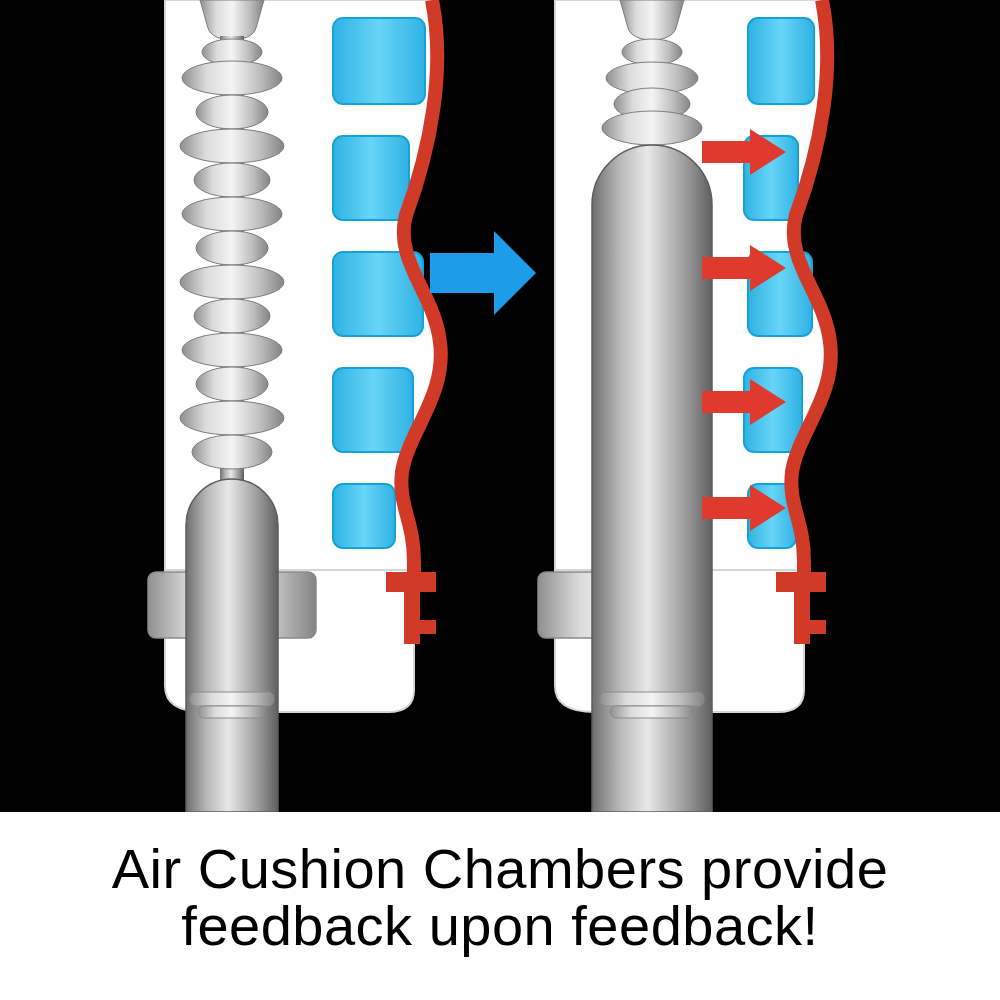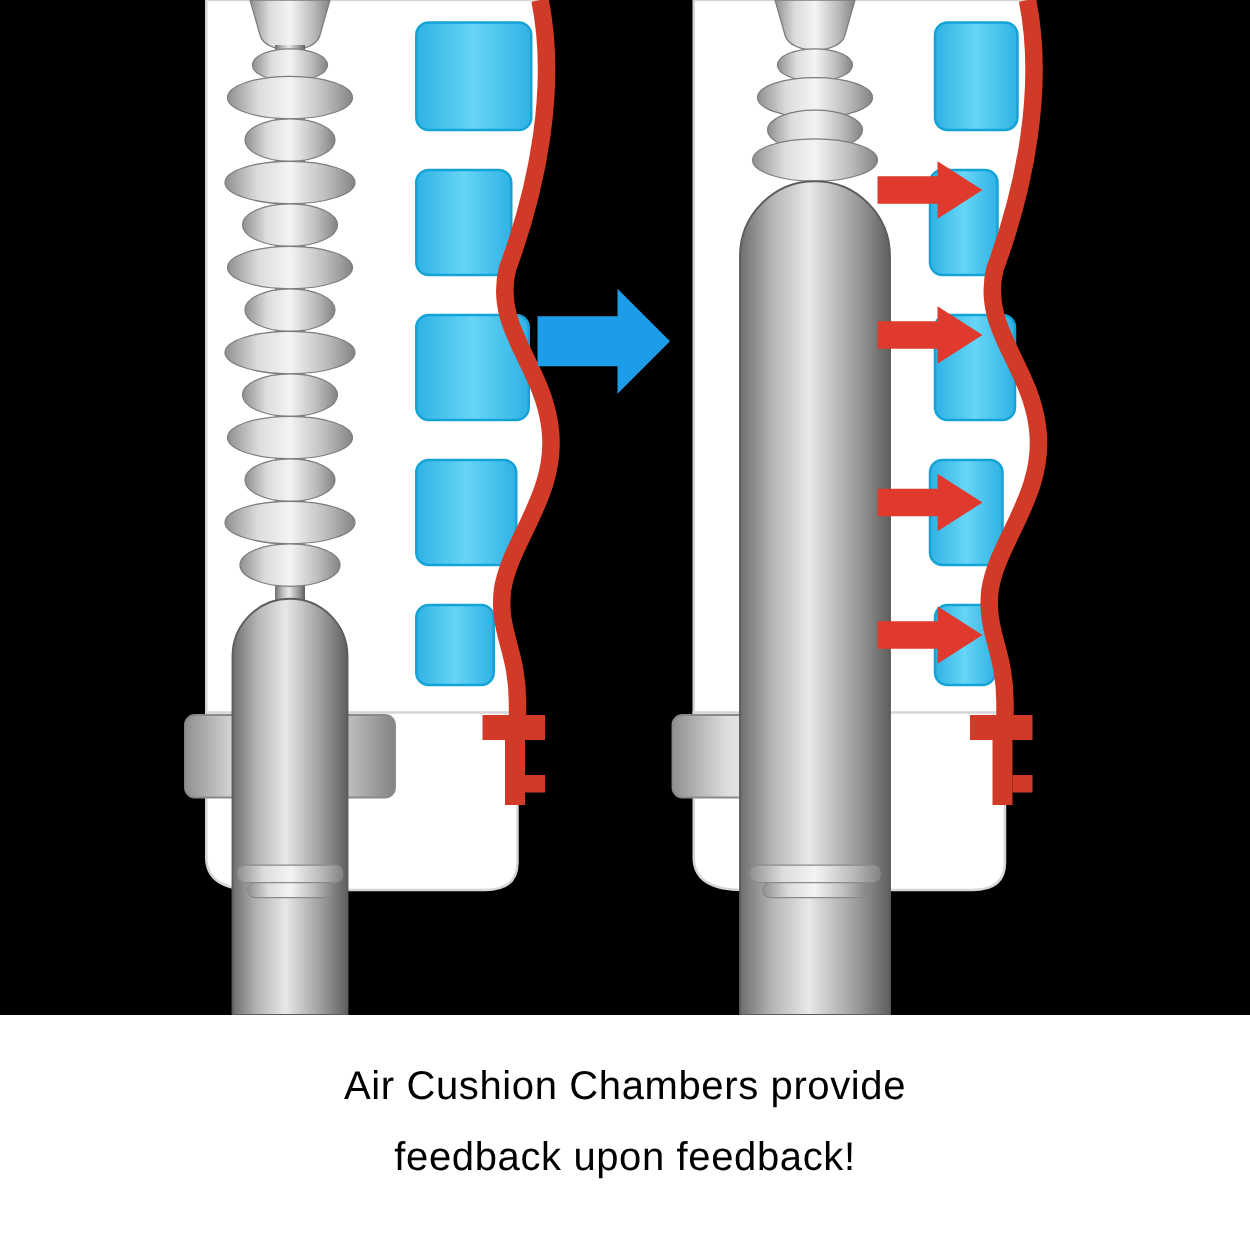--- a/index.html
+++ b/index.html
@@ -10,21 +10,21 @@
     overflow:hidden;
   }
   .stage{position:relative;width:1000px;height:1000px;background:#000;}
   .art{position:absolute;left:0;top:0;}
   .caption{
     position:absolute;left:0;top:812px;width:1000px;height:188px;
     background:#ffffff;
     display:flex;flex-direction:column;align-items:center;justify-content:flex-start;
     padding-top:28px;box-sizing:border-box;
     color:#000;
-    font-size:32px;line-height:57px;font-weight:400;
+    font-size:56px;line-height:57px;font-weight:400;
     letter-spacing:0.5px;
     text-align:center;
   }
 </style>
 </head>
 <body>
 
 <div class="stage">
 
   <svg class="art" width="1000" height="812" viewBox="0 0 1000 812" xmlns="http://www.w3.org/2000/svg">

